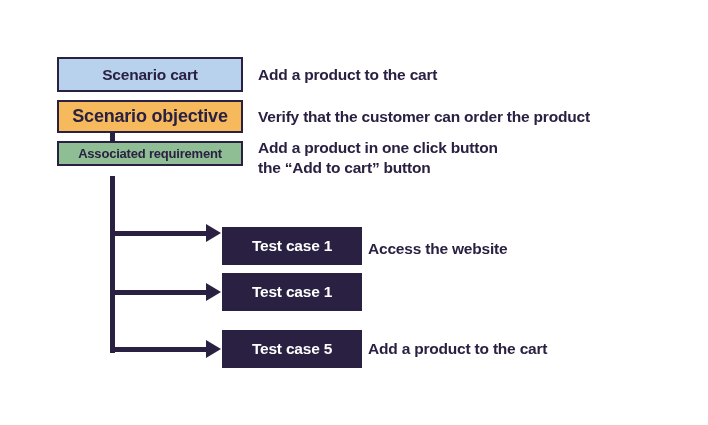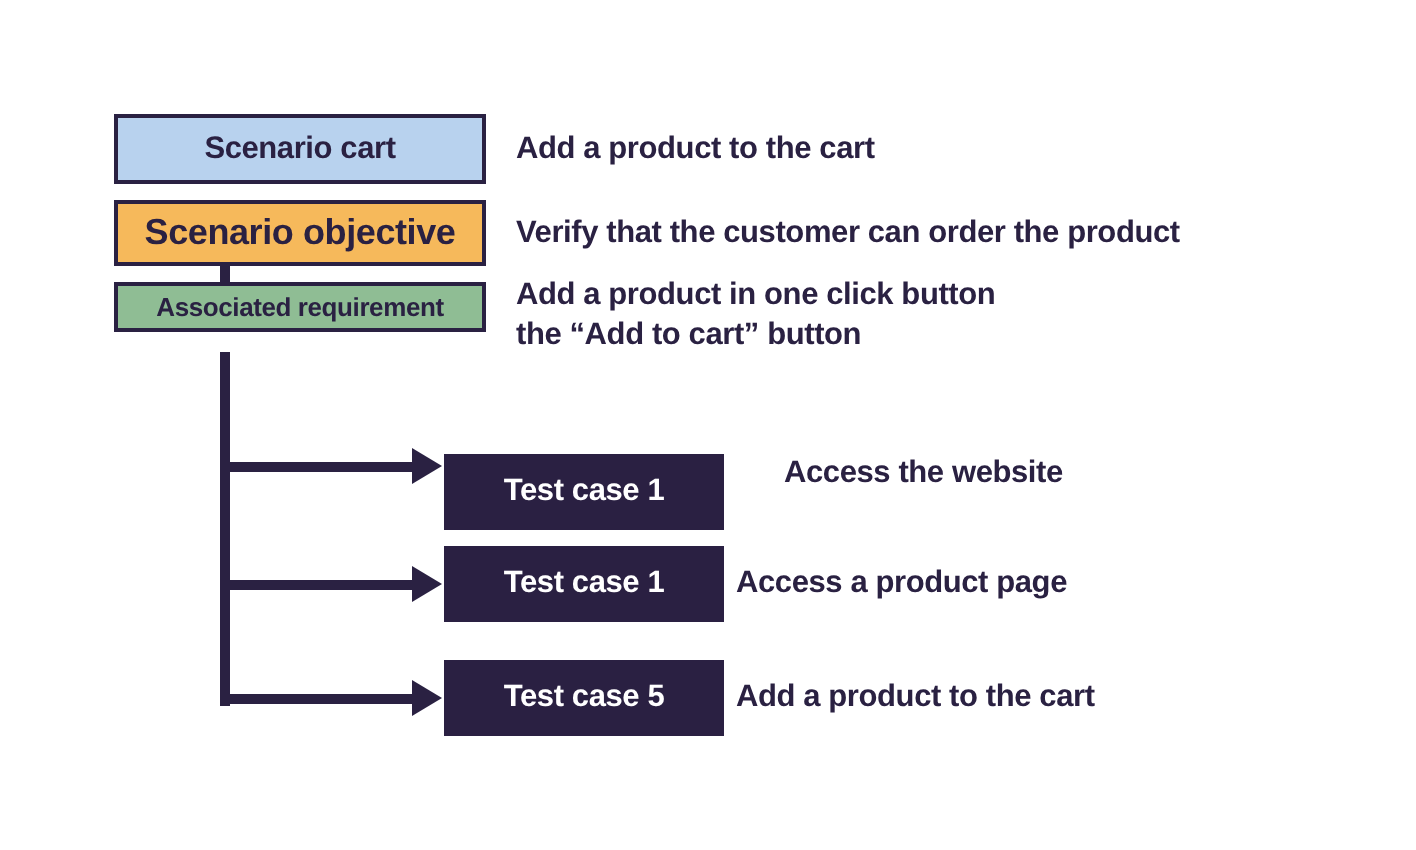--- a/index.html
+++ b/index.html
@@ -110,21 +110,21 @@
   .tc-desc {
     position: absolute;
     left: 368px;
     font-weight: bold;
     font-size: 15.5px;
     line-height: 18px;
     color: var(--ink);
     letter-spacing: -0.2px;
     white-space: nowrap;
   }
-  .tc-desc-1 { top: 228px; margin-left: 24px; }
+  .tc-desc-1 { top: 240px; }
   .tc-desc-2 { top: 283px; }
   .tc-desc-3 { top: 340px; }
 </style>
 </head>
 <body>
 
 <div class="canvas">
 
   <div class="srow-box box-name">
     <span>Scenario cart</span>
@@ -157,16 +157,15 @@
     <span>Test case 1</span>
   </div>
   <div class="tc-box tc-2">
     <span>Test case 1</span>
   </div>
   <div class="tc-box tc-3">
     <span>Test case 5</span>
   </div>
 
   <div class="tc-desc tc-desc-1">Access the website</div>
-  <div class="tc-desc tc-desc-2">Access a product page</div>
   <div class="tc-desc tc-desc-3">Add a product to the cart</div>
 
 </div>
 
 </body></html>

